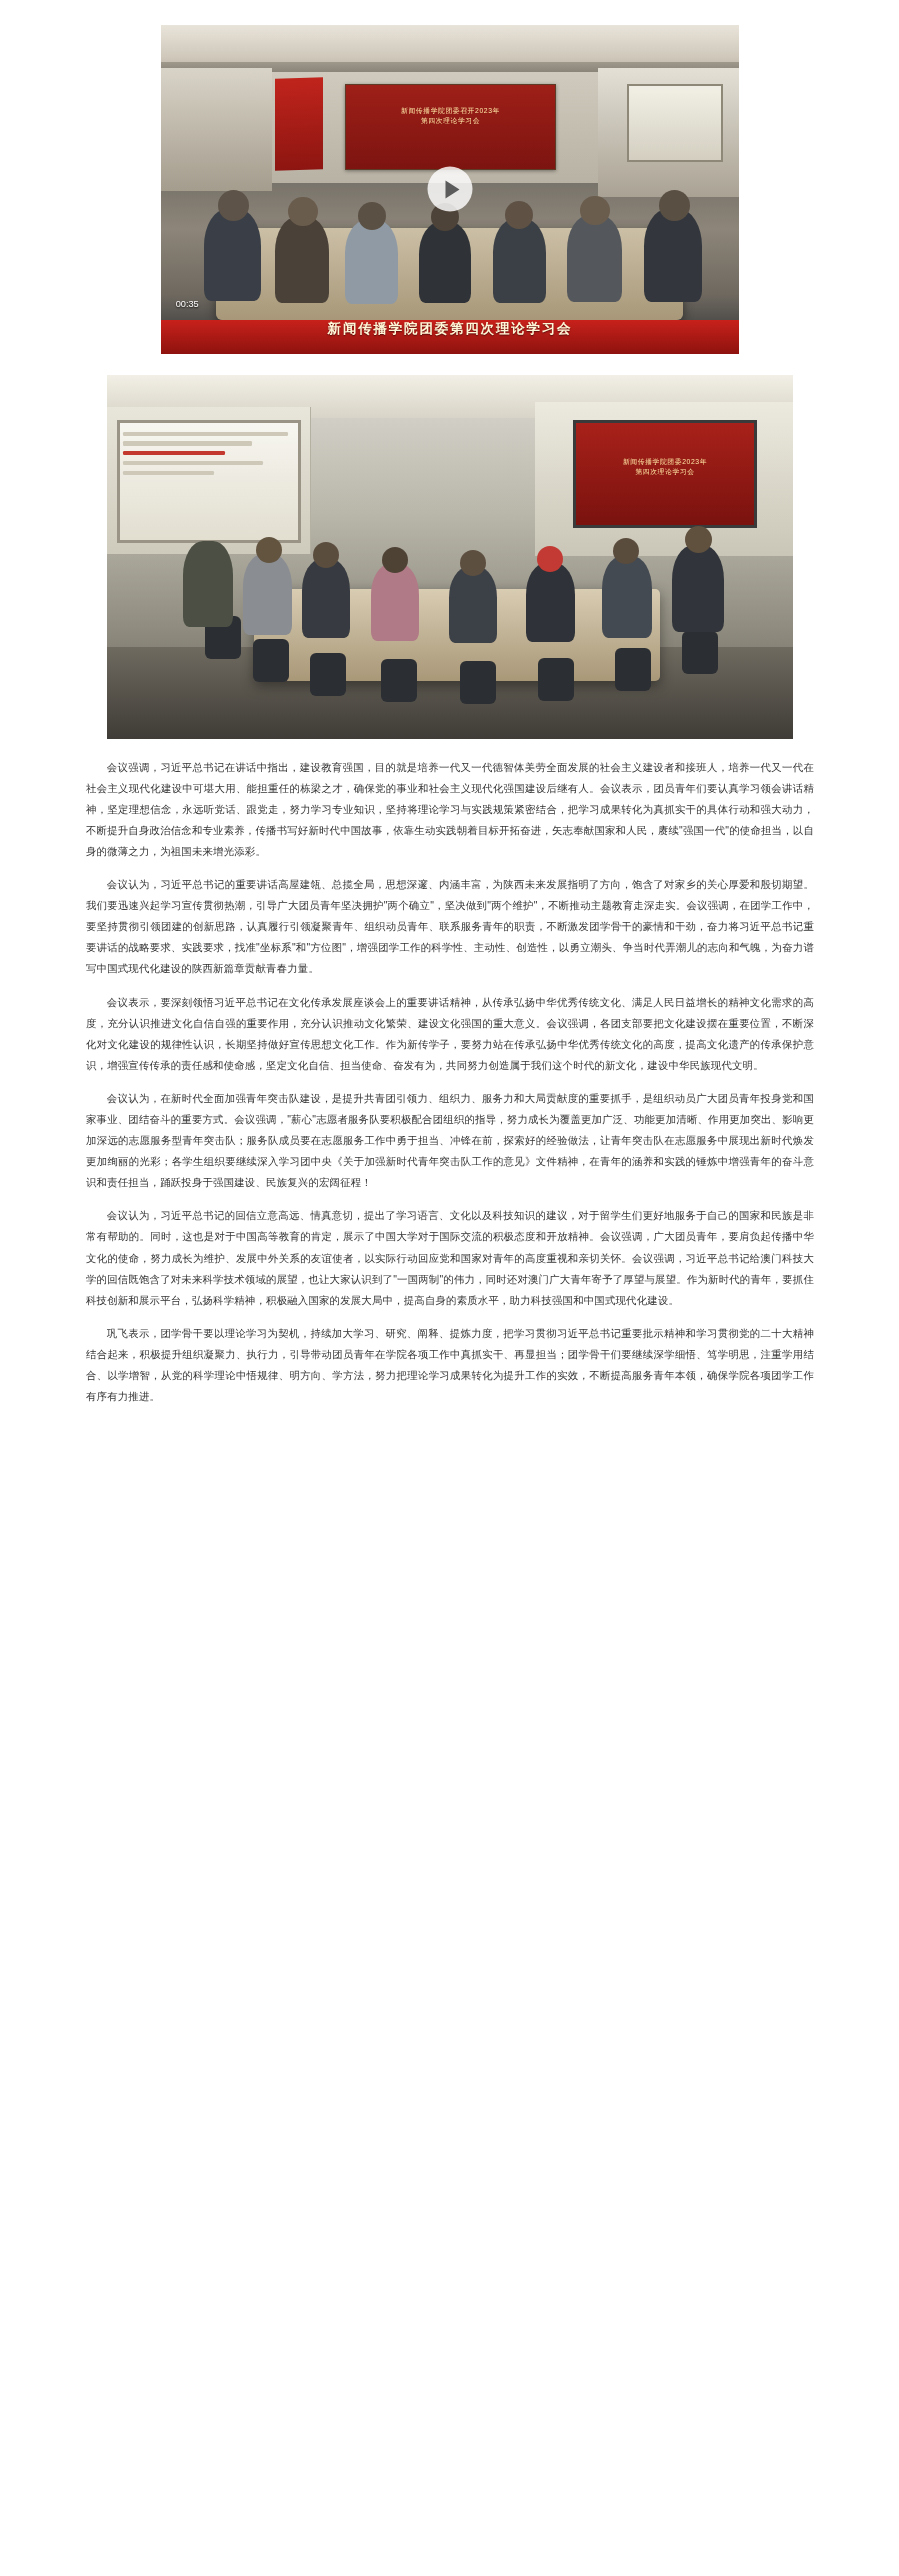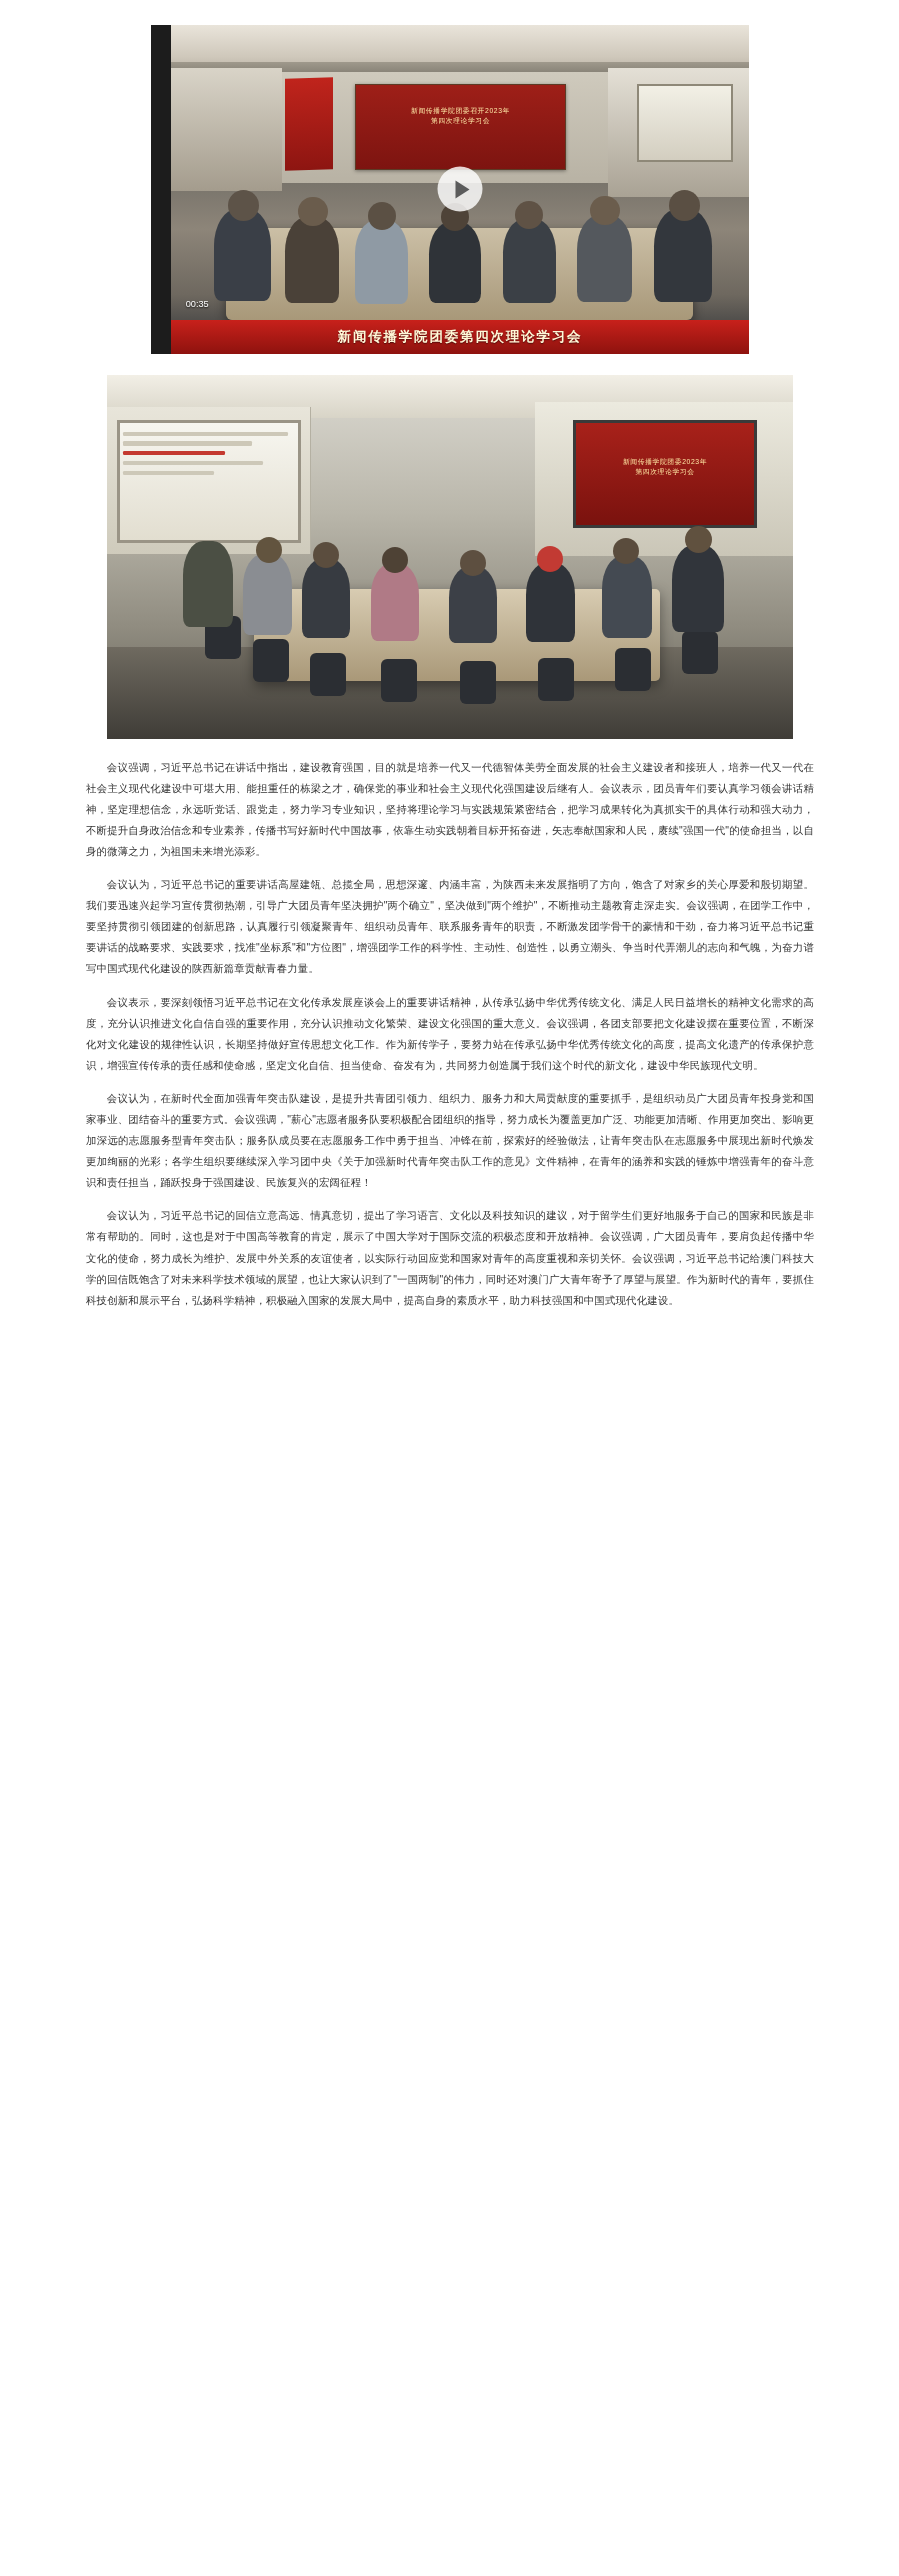--- a/index.html
+++ b/index.html
@@ -24,21 +24,20 @@
     margin: 0 auto;
   }
 
   
   .video-wrap {
     position: relative;
     width: 578px;
     margin: 0 auto 21px auto;
     background: #1c1c1c;
     overflow: hidden;
-    padding-left: 20px;
   }
   .video-photo {
     position: relative;
     width: 100%;
     height: 329px;
     background:
       linear-gradient(180deg, #3c4350 0%, #2d3340 18%, #6d6a63 40%, #8d8579 62%, #6e685f 82%, #2b2e33 100%);
     overflow: hidden;
   }
   
@@ -100,21 +99,21 @@
     position:absolute; border-radius: 40% 40% 12% 12%;
     background: #2e3238;
   }
   .vp-head {
     position:absolute; border-radius:50%;
   }
   
   .vp-caption {
     position:absolute; left:0; bottom:0; width:100%; height:34px;
     background: linear-gradient(180deg,#c8211b 0%, #8e120e 100%);
-    display:flex; align-items:center; justify-content:center;
+    display:flex; align-items:flex-start; justify-content:center;
   }
   .vp-caption-text {
     color:#fff8d8; font-size:13.5px; letter-spacing:1.8px; font-weight:bold;
     text-shadow: 0 0.6px 1.2px rgba(0,0,0,.5);
   }
   .play-btn {
     position:absolute; left:50%; top:50%; transform:translate(-50%,-50%);
     width:45px; height:45px; border-radius:50%;
     background: rgba(255,255,255,.82);
     display:flex; align-items:center; justify-content:center;
@@ -299,16 +298,17 @@
         <div class="vp-person" style="left:565px; top:170px; width:52px; height:87px; background:#31353b;"></div>
         <div class="vp-head" style="left:578px; top:151px; width:27px; height:27px; background:#60513f;"></div>
       </div>
     </div>
 
     <p class="para">会议强调，习近平总书记在讲话中指出，建设教育强国，目的就是培养一代又一代德智体美劳全面发展的社会主义建设者和接班人，培养一代又一代在社会主义现代化建设中可堪大用、能担重任的栋梁之才，确保党的事业和社会主义现代化强国建设后继有人。会议表示，团员青年们要认真学习领会讲话精神，坚定理想信念，永远听党话、跟党走，努力学习专业知识，坚持将理论学习与实践规策紧密结合，把学习成果转化为真抓实干的具体行动和强大动力，不断提升自身政治信念和专业素养，传播书写好新时代中国故事，依靠生动实践朝着目标开拓奋进，矢志奉献国家和人民，赓续"强国一代"的使命担当，以自身的微薄之力，为祖国未来增光添彩。</p>
     <p class="para">会议认为，习近平总书记的重要讲话高屋建瓴、总揽全局，思想深邃、内涵丰富，为陕西未来发展指明了方向，饱含了对家乡的关心厚爱和殷切期望。我们要迅速兴起学习宣传贯彻热潮，引导广大团员青年坚决拥护"两个确立"，坚决做到"两个维护"，不断推动主题教育走深走实。会议强调，在团学工作中，要坚持贯彻引领团建的创新思路，认真履行引领凝聚青年、组织动员青年、联系服务青年的职责，不断激发团学骨干的豪情和干劲，奋力将习近平总书记重要讲话的战略要求、实践要求，找准"坐标系"和"方位图"，增强团学工作的科学性、主动性、创造性，以勇立潮头、争当时代弄潮儿的志向和气魄，为奋力谱写中国式现代化建设的陕西新篇章贡献青春力量。</p>
     <p class="para">会议表示，要深刻领悟习近平总书记在文化传承发展座谈会上的重要讲话精神，从传承弘扬中华优秀传统文化、满足人民日益增长的精神文化需求的高度，充分认识推进文化自信自强的重要作用，充分认识推动文化繁荣、建设文化强国的重大意义。会议强调，各团支部要把文化建设摆在重要位置，不断深化对文化建设的规律性认识，长期坚持做好宣传思想文化工作。作为新传学子，要努力站在传承弘扬中华优秀传统文化的高度，提高文化遗产的传承保护意识，增强宣传传承的责任感和使命感，坚定文化自信、担当使命、奋发有为，共同努力创造属于我们这个时代的新文化，建设中华民族现代文明。</p>
     <p class="para">会议认为，在新时代全面加强青年突击队建设，是提升共青团引领力、组织力、服务力和大局贡献度的重要抓手，是组织动员广大团员青年投身党和国家事业、团结奋斗的重要方式。会议强调，"薪心"志愿者服务队要积极配合团组织的指导，努力成长为覆盖更加广泛、功能更加清晰、作用更加突出、影响更加深远的志愿服务型青年突击队；服务队成员要在志愿服务工作中勇于担当、冲锋在前，探索好的经验做法，让青年突击队在志愿服务中展现出新时代焕发更加绚丽的光彩；各学生组织要继续深入学习团中央《关于加强新时代青年突击队工作的意见》文件精神，在青年的涵养和实践的锤炼中增强青年的奋斗意识和责任担当，踊跃投身于强国建设、民族复兴的宏阔征程！</p>
     <p class="para">会议认为，习近平总书记的回信立意高远、情真意切，提出了学习语言、文化以及科技知识的建议，对于留学生们更好地服务于自己的国家和民族是非常有帮助的。同时，这也是对于中国高等教育的肯定，展示了中国大学对于国际交流的积极态度和开放精神。会议强调，广大团员青年，要肩负起传播中华文化的使命，努力成长为维护、发展中外关系的友谊使者，以实际行动回应党和国家对青年的高度重视和亲切关怀。会议强调，习近平总书记给澳门科技大学的回信既饱含了对未来科学技术领域的展望，也让大家认识到了"一国两制"的伟力，同时还对澳门广大青年寄予了厚望与展望。作为新时代的青年，要抓住科技创新和展示平台，弘扬科学精神，积极融入国家的发展大局中，提高自身的素质水平，助力科技强国和中国式现代化建设。</p>
+    <p class="para">巩飞表示，团学骨干要以理论学习为契机，持续加大学习、研究、阐释、提炼力度，把学习贯彻习近平总书记重要批示精神和学习贯彻党的二十大精神结合起来，积极提升组织凝聚力、执行力，引导带动团员青年在学院各项工作中真抓实干、再显担当；团学骨干们要继续深学细悟、笃学明思，注重学用结合、以学增智，从党的科学理论中悟规律、明方向、学方法，努力把理论学习成果转化为提升工作的实效，不断提高服务青年本领，确保学院各项团学工作有序有力推进。</p>
 
   </div>
 </div>
 
 
 </body></html>

